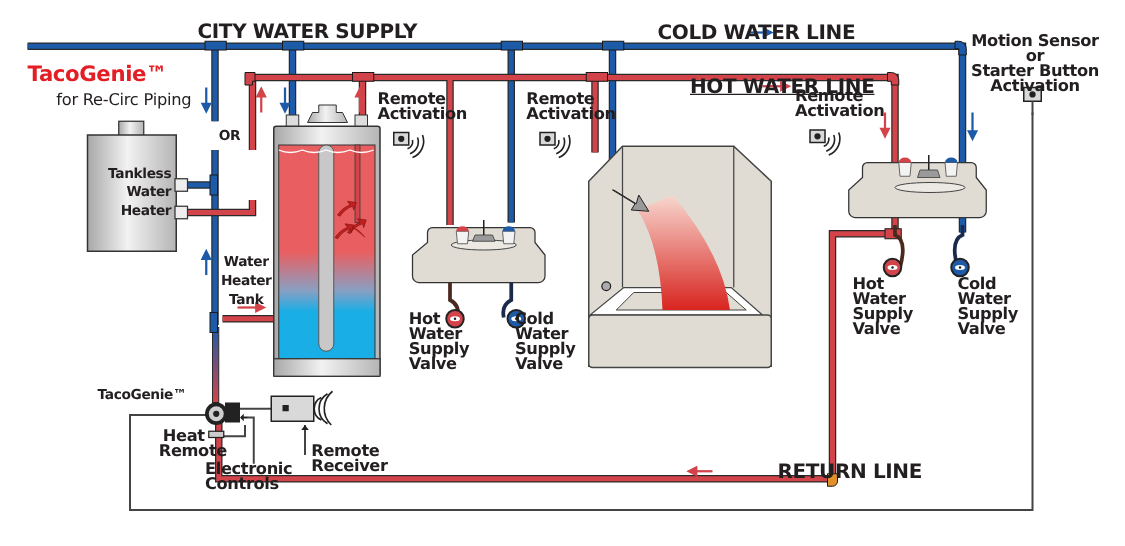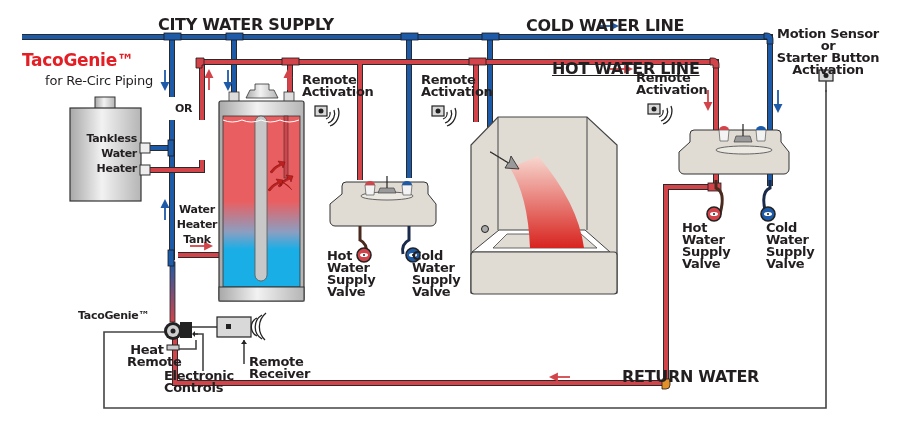--- a/index.html
+++ b/index.html
@@ -273,21 +273,21 @@
     <path d="M244,340 l-3,4 h6z" fill="#222"></path>
   </g>
 </svg>
 
 <div class="title">TacoGenie™</div>
 <div class="subtitle">for Re-Circ Piping</div>
 
 <div class="lbl cap" style="left:112px;top:19px;">CITY WATER SUPPLY</div>
 <div class="lbl cap" style="left:480px;top:20px;">COLD WATER LINE</div>
 <div class="lbl cap" style="left:506px;top:63px;text-decoration:underline;">HOT WATER LINE</div>
-<div class="lbl cap" style="left:576px;top:371px;">RETURN WATER</div>
+<div class="lbl cap" style="left:576px;top:371px;">RETURN LINE</div>
 
 <div class="lbl big c ml" style="left:74px;top:131px;width:63px;text-align:right;">Tankless
 Water
 Heater</div>
 <div class="lbl big" style="left:175px;top:101px;">OR</div>
 <div class="lbl big c ml" style="left:174px;top:202px;width:46px;">Water
 Heater
 Tank</div>
 <div class="lbl big" style="left:78px;top:308px;">TacoGenie™</div>
 <div class="lbl c ml" style="left:127px;top:344px;width:40px;">Heat

